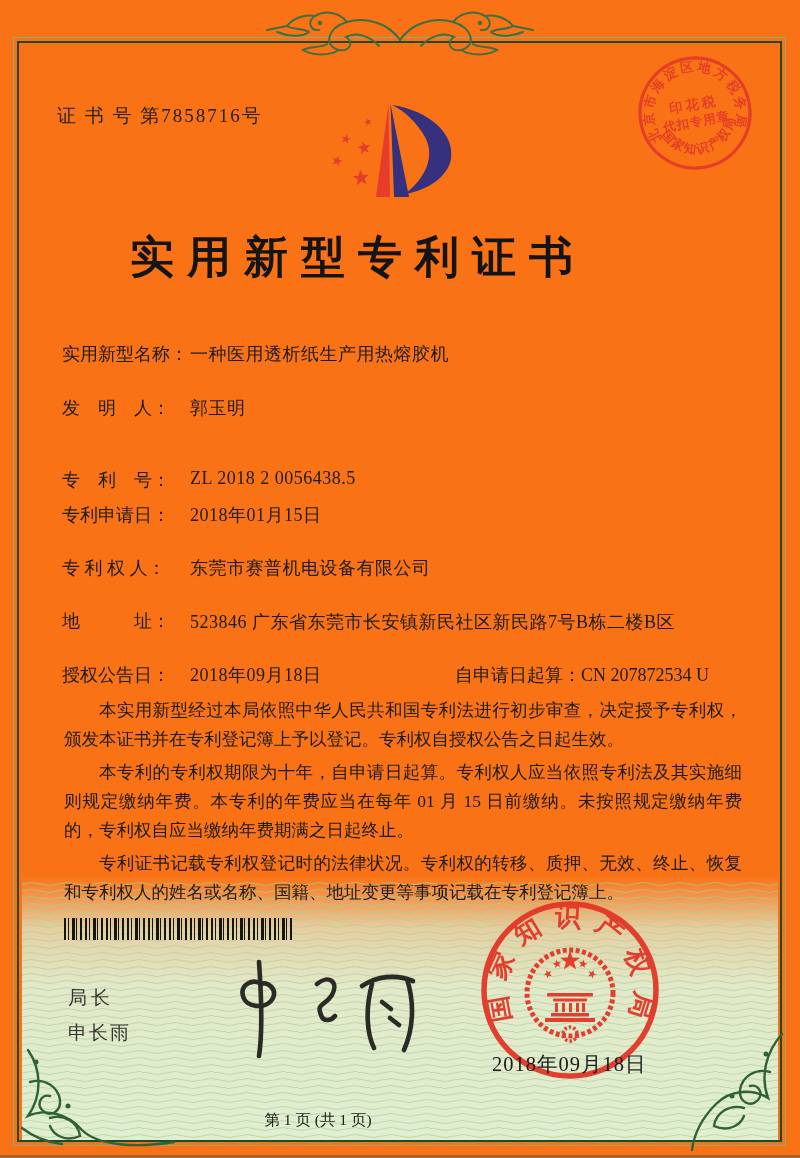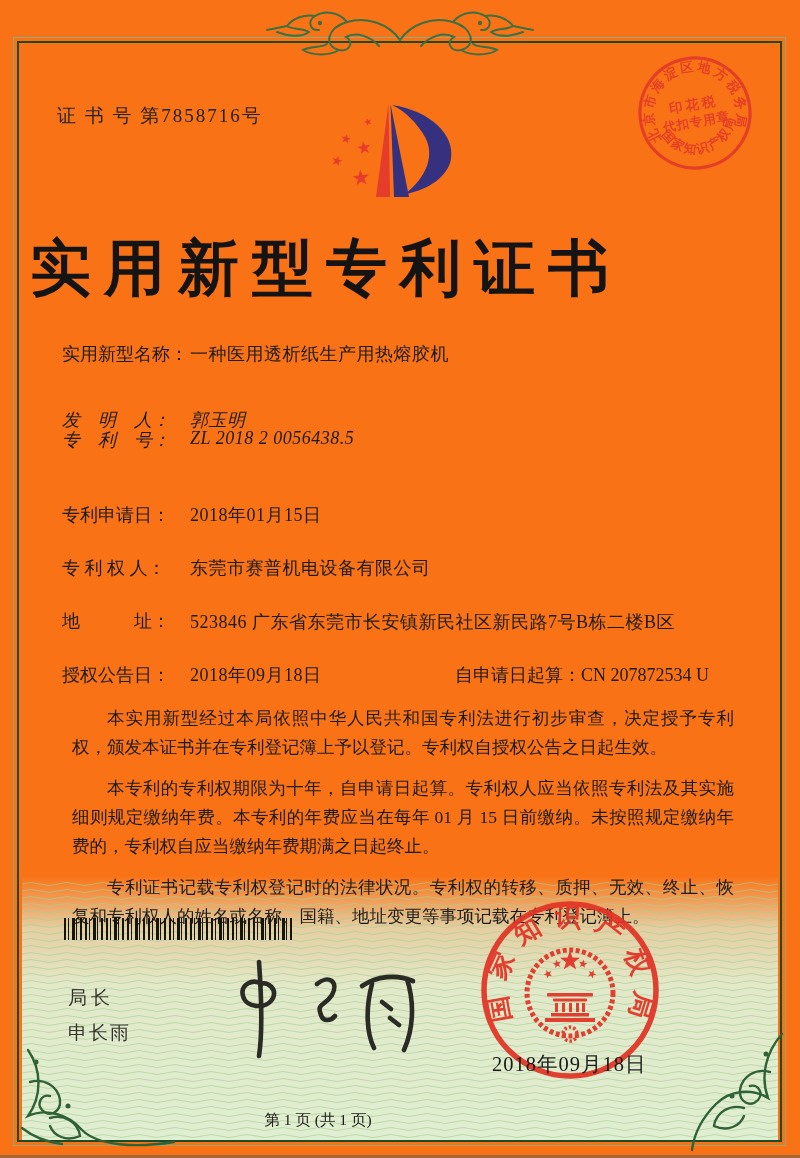--- a/index.html
+++ b/index.html
@@ -6,31 +6,31 @@
   body{width:800px;height:1158px;background:#f6f2e1;font-family:"Liberation Serif","DejaVu Serif",serif;}
   #page{position:relative;width:800px;height:1158px;background:#f97316;overflow:hidden;}
 
   
   .border-outer{position:absolute;left:13px;top:37px;width:771px;height:1107px;border:1.5px solid #90a87a;}
   .border-inner{position:absolute;left:3px;top:3px;right:3px;bottom:3px;border:2.5px solid #1e4a26;}
 
   .cert-no{position:absolute;left:57px;top:103px;font-size:19px;letter-spacing:2px;color:#222;}
 
   .title{position:absolute;left:0;top:228px;width:652px;text-align:center;
-         font-size:61px;font-weight:700;letter-spacing:13px;color:#141414;}
+         font-size:44px;font-weight:700;letter-spacing:13px;color:#141414;padding-left:32px;}
 
   .field-row{position:absolute;left:62px;font-size:18px;color:#1c1c1c;}
   .field-label{display:inline-block;width:128px;vertical-align:top;white-space:pre;}
   .field-value{display:inline-block;vertical-align:top;letter-spacing:0.5px;}
   .addr-value{width:566px;line-height:27px;}
   .grant-no-row{position:absolute;left:455px;top:663px;font-size:18px;color:#1c1c1c;}
 
   .paragraphs{position:absolute;left:60px;top:692px;width:686px;font-size:17.5px;
               line-height:29px;color:#1b1b1b;text-align:justify;}
-  .paragraphs p{margin:12px;text-indent:2em;}
+  .paragraphs p{margin:4px;text-indent:2em;}
 
   
   .band{position:absolute;left:22px;top:876px;width:756px;height:264px;overflow:hidden;
         background:linear-gradient(180deg,rgba(223,237,208,0) 0px,rgba(223,237,208,0.75) 52px,
                    rgba(225,239,211,0.95) 110px,#e0eed1 100%);}
   .band svg{position:absolute;left:0;top:0;}
 
   .barcode{position:absolute;left:64px;top:918px;width:228px;height:22px;
     background:repeating-linear-gradient(90deg,#15150f 0 2px,transparent 2px 4px,#15150f 4px 5px,
       transparent 5px 8px,#15150f 8px 11px,transparent 11px 12px,#15150f 12px 13px,
@@ -134,24 +134,24 @@
       <text x="85" y="84" text-anchor="middle" font-size="13.5" fill="#e23a28" font-weight="bold" letter-spacing="3">印花税</text>
       <text x="85" y="101" text-anchor="middle" font-size="12.5" fill="#e23a28" font-weight="bold" letter-spacing="1">代扣专用章</text>
     </g>
   </svg>
 
   <div class="title">实用新型专利证书</div>
 
   <div class="field-row" style="top:342px;font-family:Liberation Mono, monospace;">
     <span class="field-label">实用新型名称：</span><span class="field-value">一种医用透析纸生产用热熔胶机</span>
   </div>
-  <div class="field-row" style="top:408px;font-style:italic;">
+  <div class="field-row" style="top:396px;">
     <span class="field-label">发　明　人：</span><span class="field-value">郭玉明</span>
   </div>
-  <div class="field-row" style="top:428px;font-style:italic;">
+  <div class="field-row" style="top:468px;">
     <span class="field-label">专　利　号：</span><span class="field-value">ZL 2018 2 0056438.5</span>
   </div>
   <div class="field-row" style="top:503px;">
     <span class="field-label">专利申请日：</span><span class="field-value">2018年01月15日</span>
   </div>
   <div class="field-row" style="top:556px;">
     <span class="field-label">专 利 权 人：</span><span class="field-value">东莞市赛普机电设备有限公司</span>
   </div>
   <div class="field-row" style="top:609px;">
     <span class="field-label">地　　　址：</span><span class="field-value addr-value">523846 广东省东莞市长安镇新民社区新民路7号B栋二楼B区</span>

